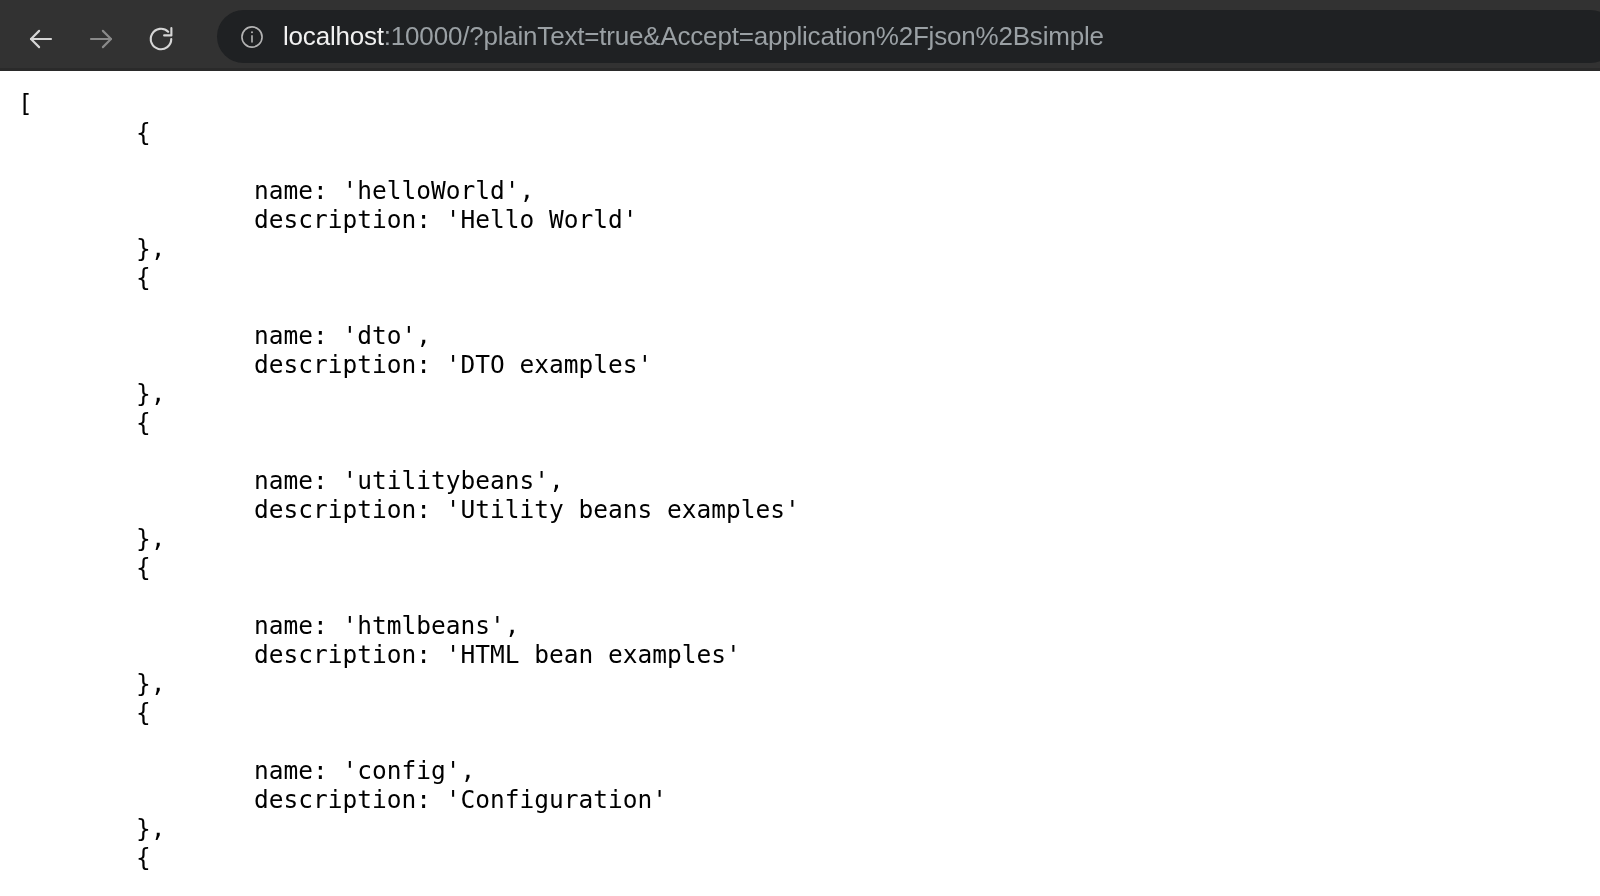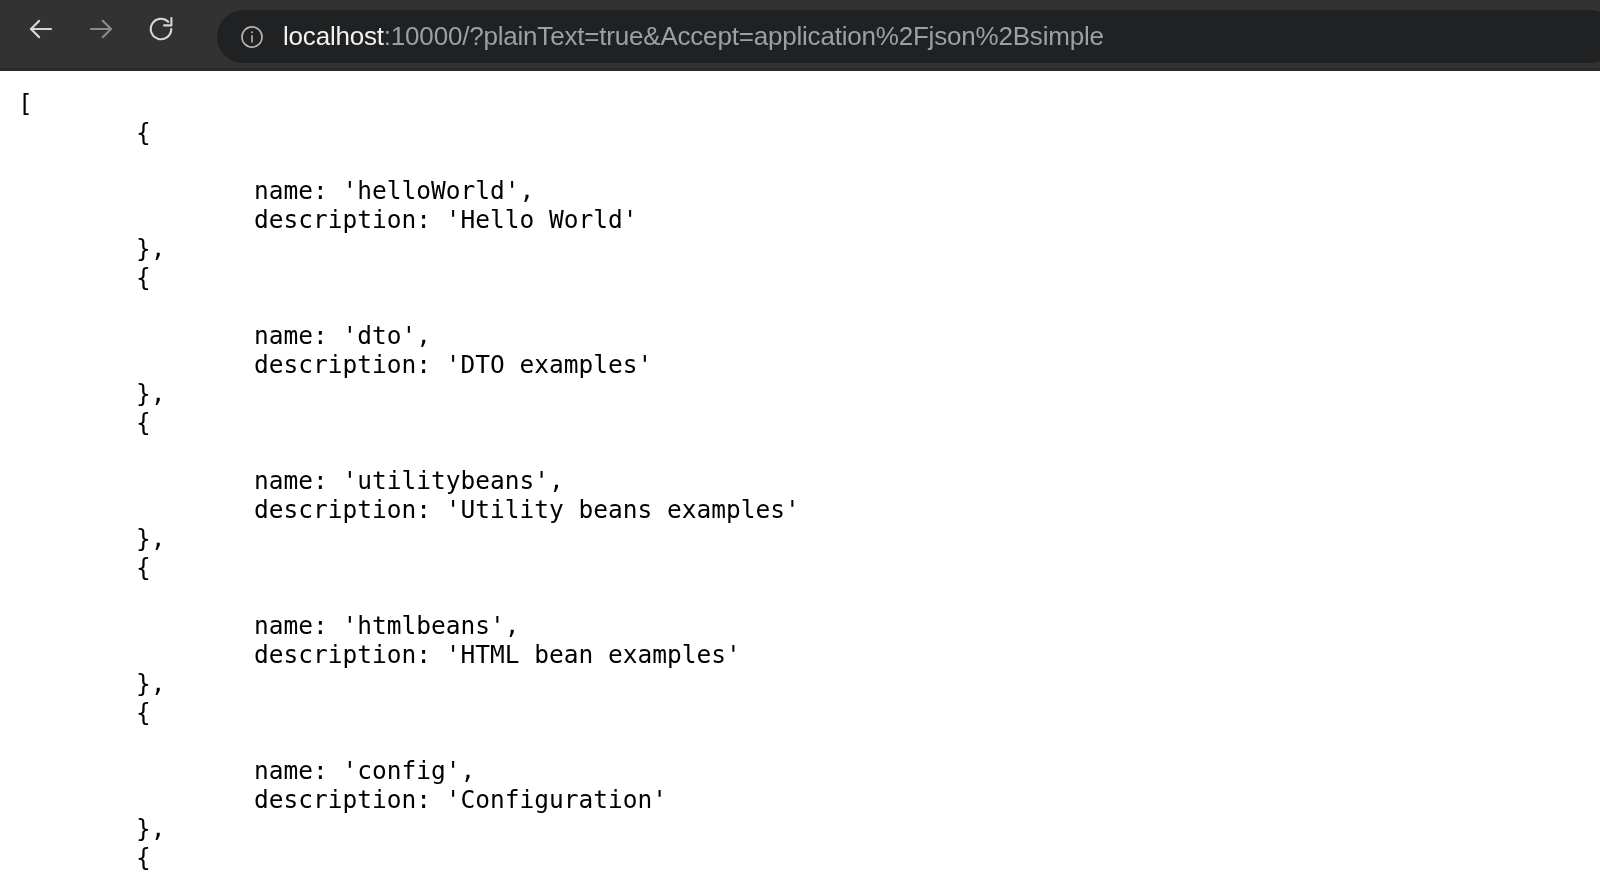--- a/index.html
+++ b/index.html
@@ -15,21 +15,21 @@
   }
 
   
   #browser-toolbar {
     position: relative;
     width: 1600px;
     height: 71px;
     background: #323232;
     border-bottom: 3px solid #2a2a2a;
     display: flex;
-    align-items: flex-start;
+    align-items: flex-end;
     overflow: hidden;
   }
   .nav-btn {
     width: 58px;
     height: 58px;
     display: flex;
     align-items: center;
     justify-content: center;
     flex: 0 0 auto;
     background: none;

